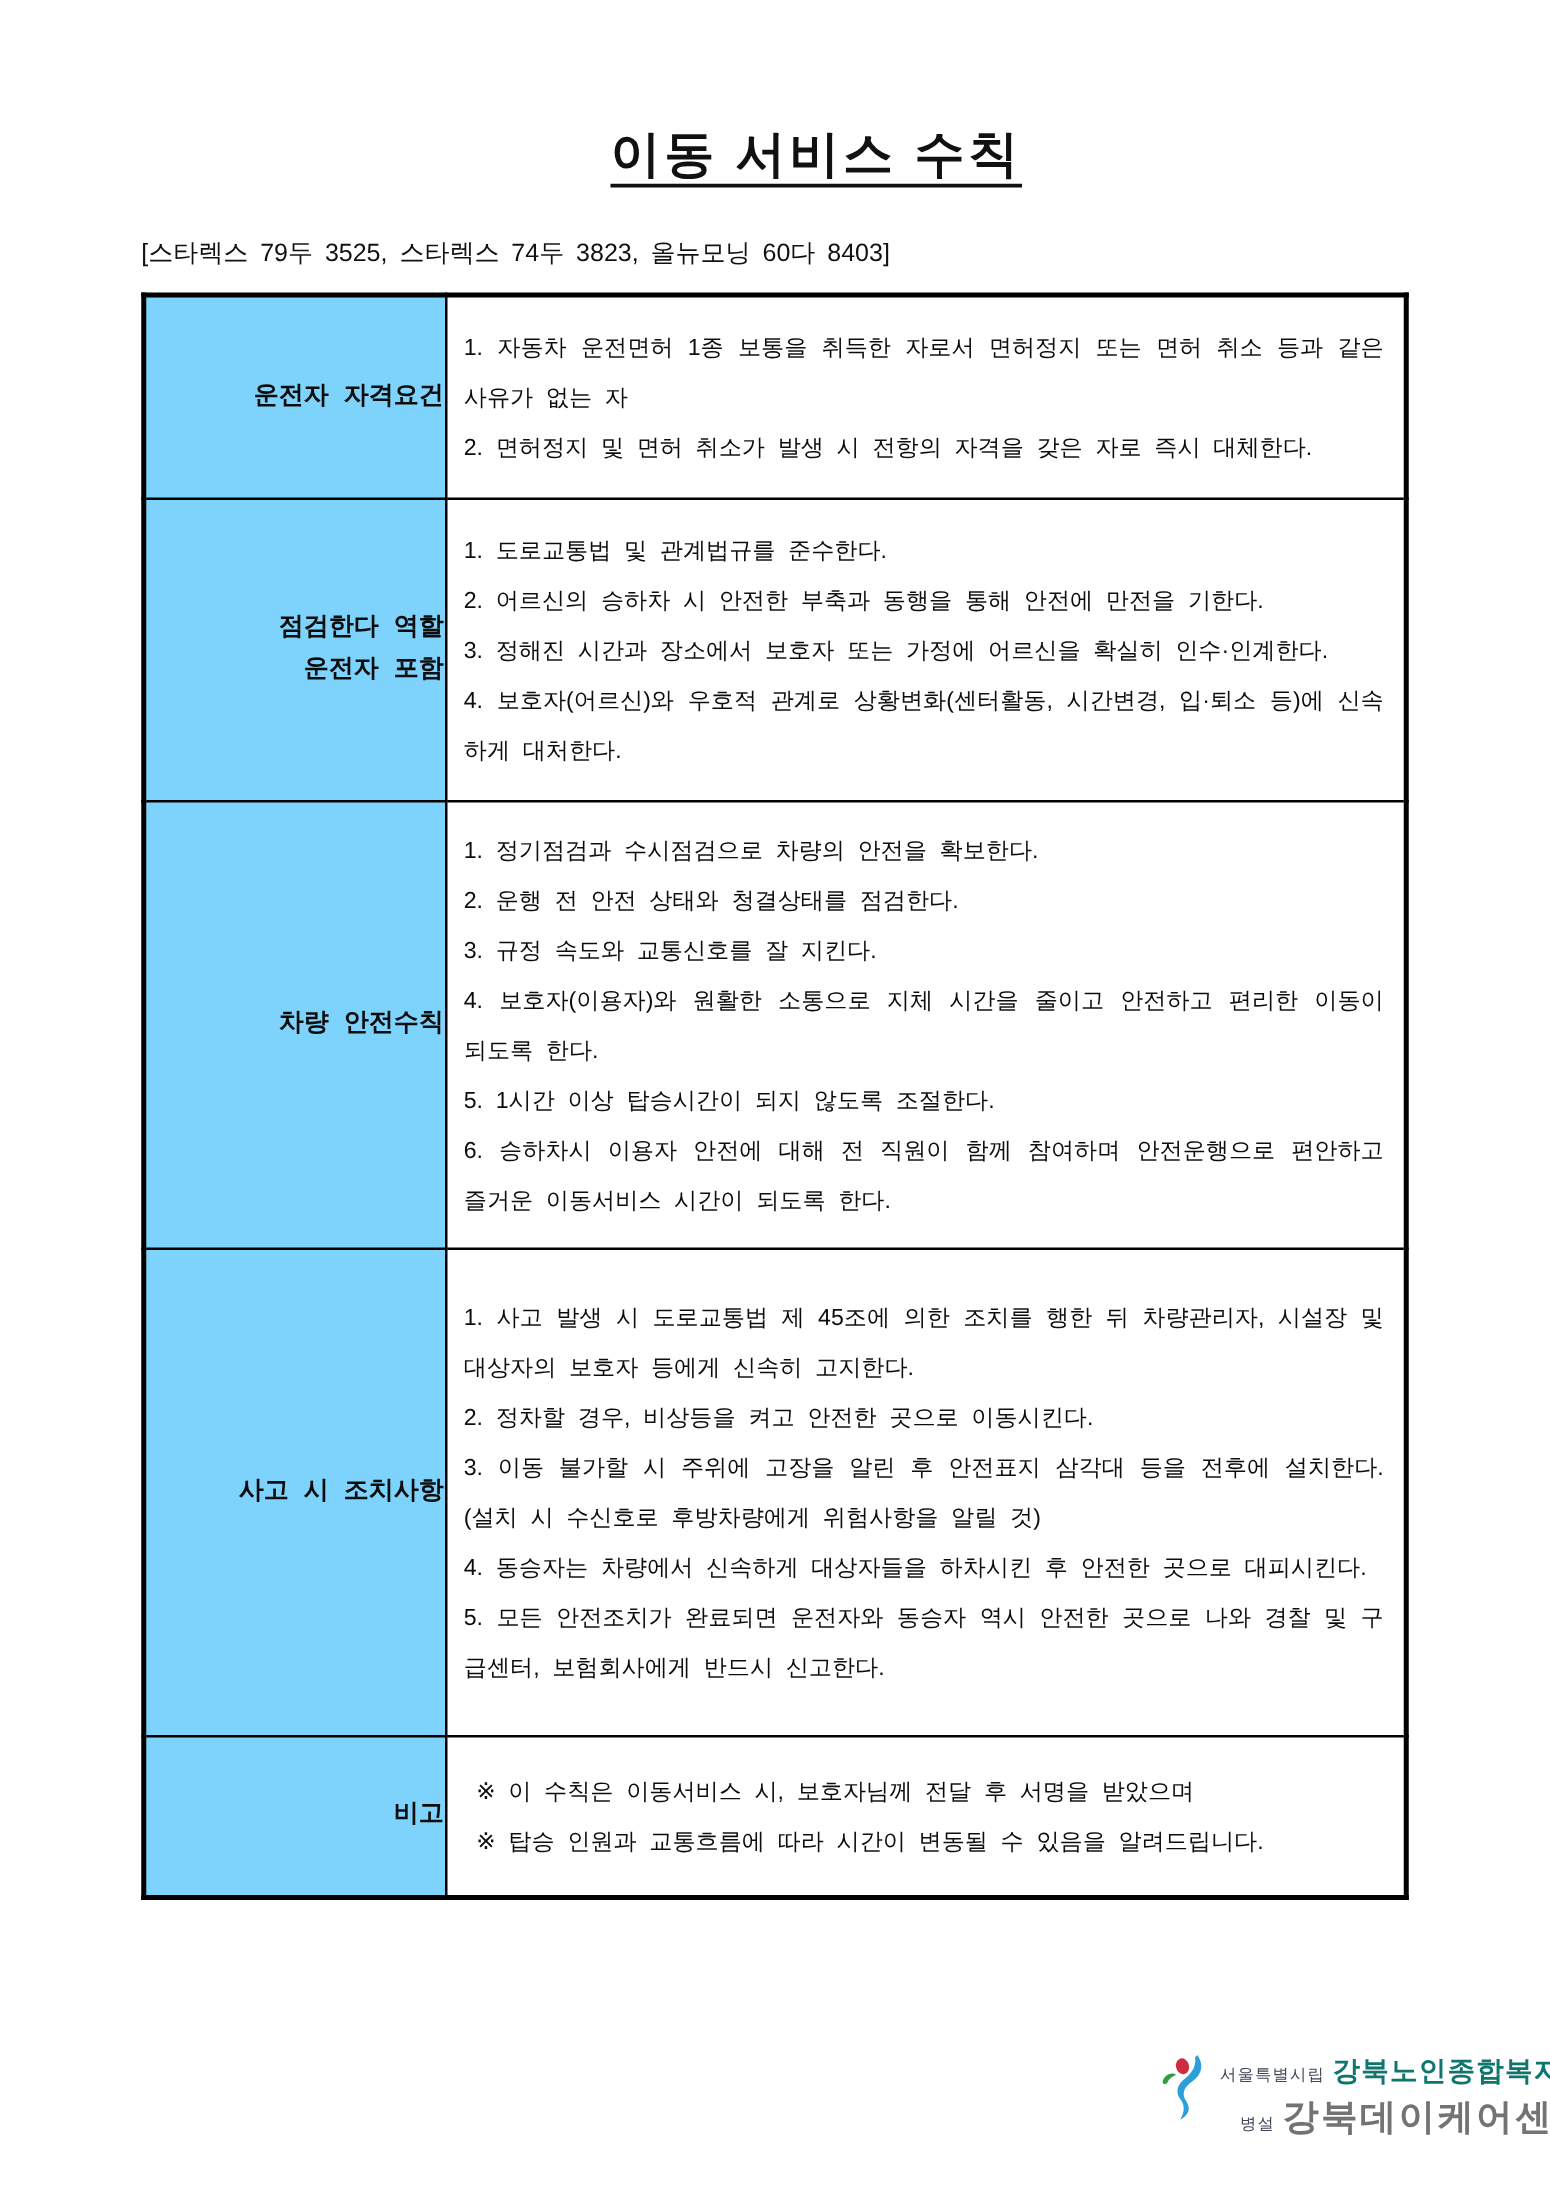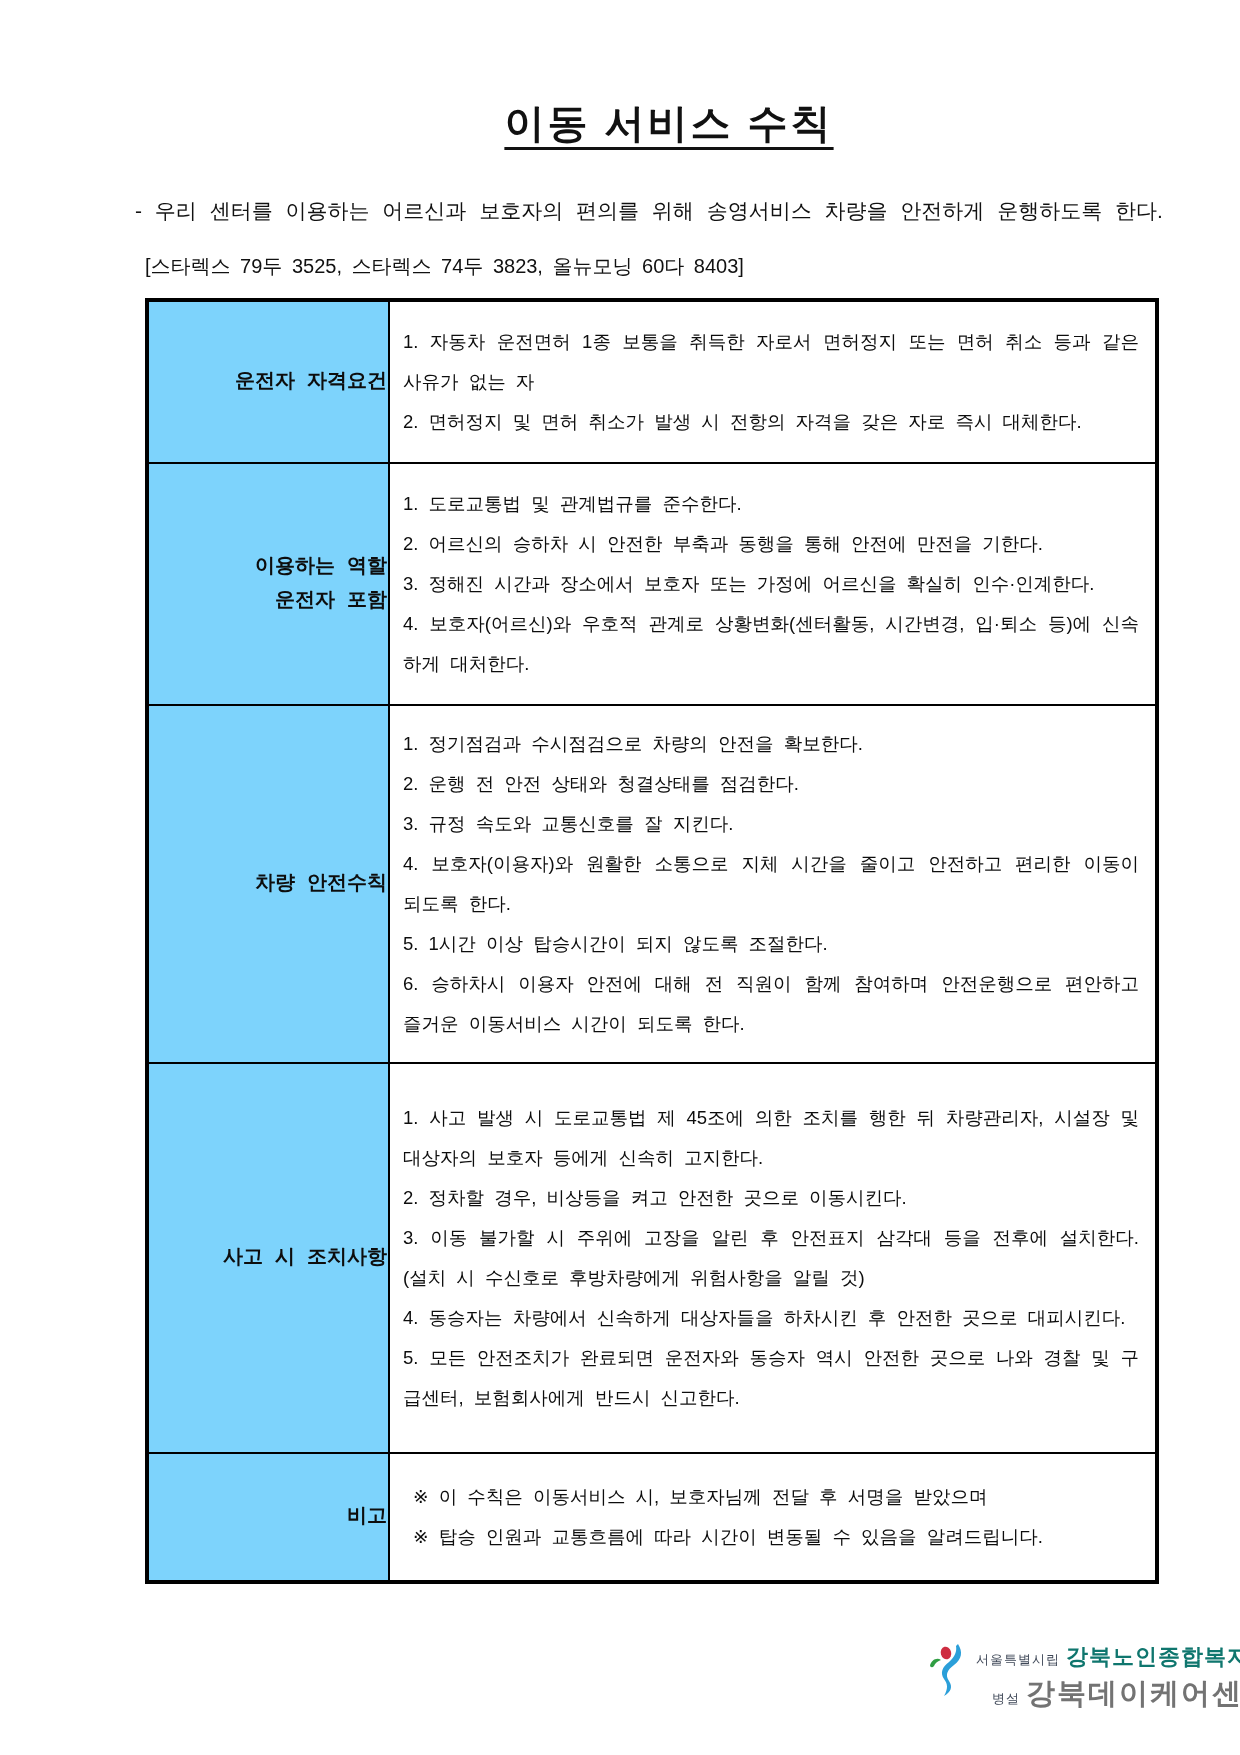--- a/index.html
+++ b/index.html
@@ -1,21 +1,21 @@
 <!DOCTYPE html>
 <html><head>
 <meta charset="utf-8">
 <style>
   html,body { margin:0; padding:0; background:#ffffff; }
   .page {
     position:relative; width:1240px; height:1755px; background:#ffffff;
     overflow:hidden; color:#111111;
     font-family:"Liberation Sans","DejaVu Sans",sans-serif;
   }
-  .doc { padding:96px 37px 0 103px;margin-left:32px; }
+  .doc { padding:96px 37px 0 103px; }
 
   .title { text-align:center; margin:0 0 38px 0; font-size:40px; font-weight:700; letter-spacing:3px; }
   .title span { text-decoration:underline; text-decoration-thickness:3px; text-underline-offset:10px; }
 
   .intro { margin:0; font-size:21px; line-height:44px; text-align:justify; word-spacing:7px; }
 
   .vehicles { width:1014px; margin:20px 0 0 10px; text-align:left; font-size:20px; word-spacing:4px; }
 
   table.rules { border-collapse:collapse; width:1014px; margin:18px 0 0 10px; border:4px solid #000; table-layout:fixed; }
   table.rules td { border:2px solid #000; vertical-align:middle; }
@@ -34,39 +34,38 @@
   .ftxt .l2 { margin-top:2px;margin-left:16px; }
 </style>
 </head>
 <body>
 
 <div class="page">
   <div class="doc">
 
     <h1 class="title"><span>이동 서비스 수칙</span></h1>
 
-    <p class="intro">- 우리 센터를 이용하는 어르신과 보호자의 편의를 위해 송영서비스 차량을 안전하게 운행하도록 한다.</p>
 
     <div class="vehicles">[스타렉스 79두 3525, 스타렉스 74두 3823, 올뉴모닝 60다 8403]</div>
 
     <table class="rules">
       <tbody>
         <tr>
           <td class="lbl">
             <div>운전자 자격요건</div>
           </td>
           <td class="cnt h1">
             <p>1. 자동차 운전면허 1종 보통을 취득한 자로서 면허정지 또는 면허 취소 등과 같은 사유가 없는 자</p>
             <p>2. 면허정지 및 면허 취소가 발생 시 전항의 자격을 갖은 자로 즉시 대체한다.</p>
           </td>
         </tr>
 
         <tr>
           <td class="lbl">
-            <div>이용하는 역할</div>
+            <div>점검한다 역할</div>
             <div>운전자 포함</div>
           </td>
           <td class="cnt h2">
             <p>1. 도로교통법 및 관계법규를 준수한다.</p>
             <p>2. 어르신의 승하차 시 안전한 부축과 동행을 통해 안전에 만전을 기한다.</p>
             <p>3. 정해진 시간과 장소에서 보호자 또는 가정에 어르신을 확실히 인수·인계한다.</p>
             <p>4. 보호자(어르신)와 우호적 관계로 상황변화(센터활동, 시간변경, 입·퇴소 등)에 신속하게 대처한다.</p>
           </td>
         </tr>
 

